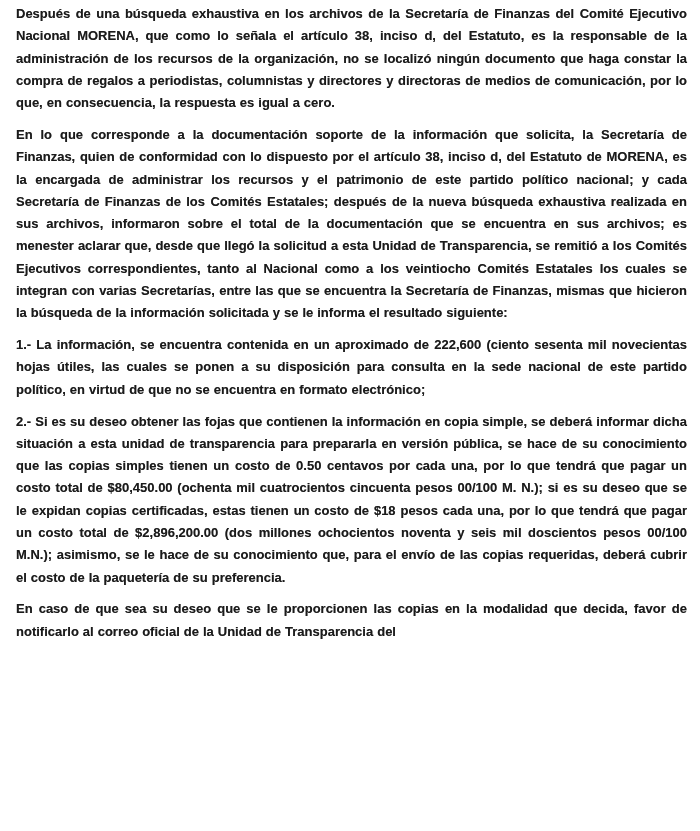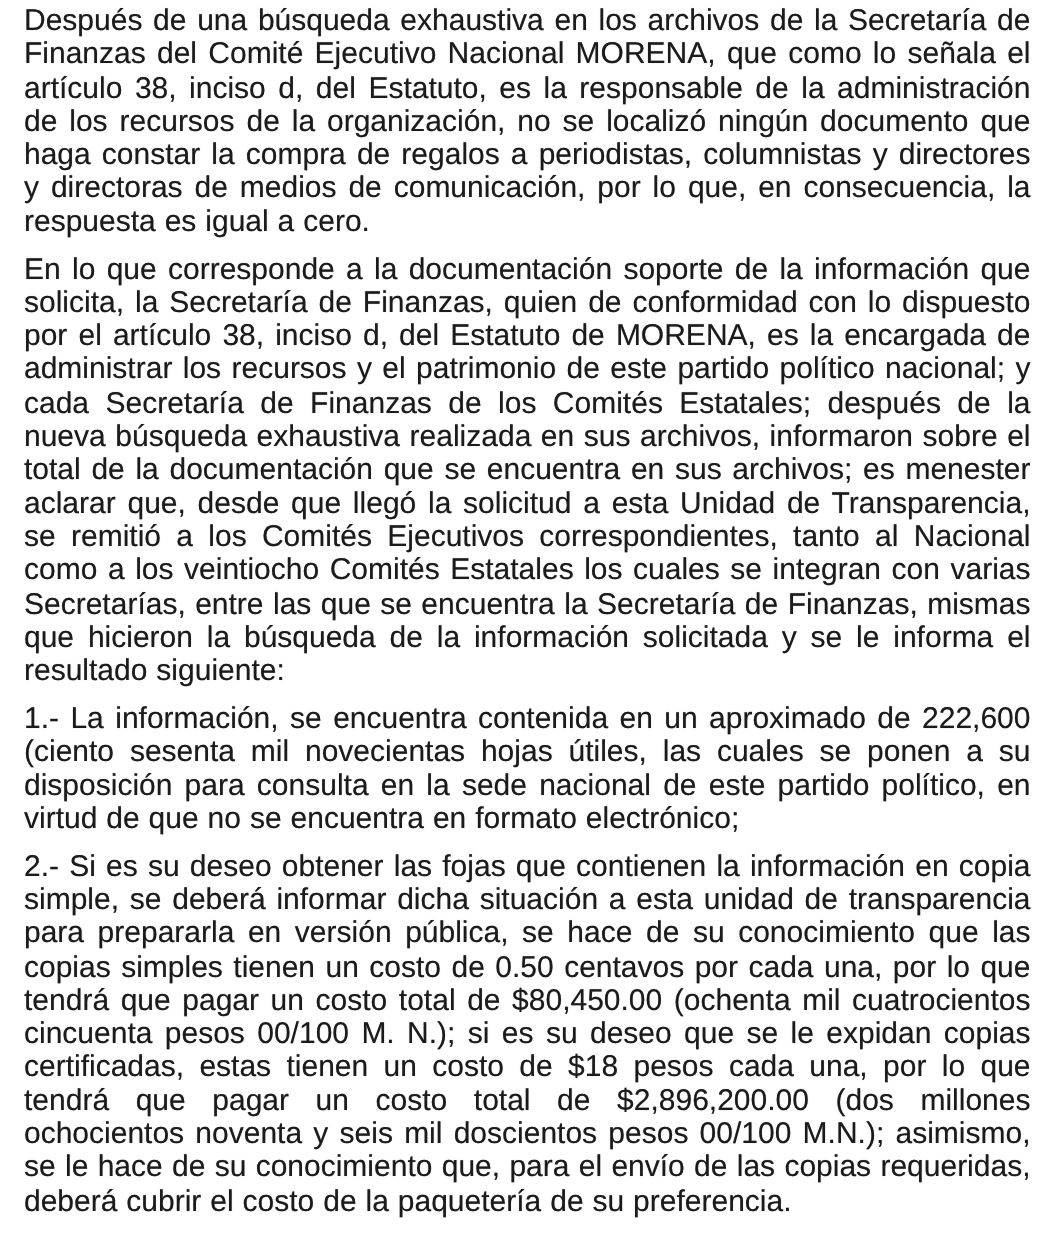--- a/index.html
+++ b/index.html
@@ -13,37 +13,39 @@
   }
   .page{
     position:relative;
     width:700px;
     height:831px;
     box-sizing:border-box;
     background:var(--page-bg);
     padding:3px 13px 0 16px;
     overflow:hidden;
     font-family:"Liberation Sans","DejaVu Sans",sans-serif;
-    font-size:20px;
+    font-size:13px;
     line-height:22.3px;
     color:var(--text-color);
     
     text-shadow:0 0 0.5px rgba(27,27,27,0.55);
+    font-weight:bold;
   }
   .page p{
     margin:0 0 9.5px 0;
     text-align:justify;
     text-justify:inter-word;
     word-spacing:0.4px;
   }
   .page p:last-child{
     margin-bottom:0;
   }
 </style>
 </head>
 <body>
 
 <div class="page">
   <p>Después de una búsqueda exhaustiva en los archivos de la Secretaría de Finanzas del Comité Ejecutivo Nacional MORENA, que como lo señala el artículo 38, inciso d, del Estatuto, es la responsable de la administración de los recursos de la organización, no se localizó ningún documento que haga constar la compra de regalos a periodistas, columnistas y directores y directoras de medios de comunicación, por lo que, en consecuencia, la respuesta es igual a cero.</p>
   <p>En lo que corresponde a la documentación soporte de la información que solicita, la Secretaría de Finanzas, quien de conformidad con lo dispuesto por el artículo 38, inciso d, del Estatuto de MORENA, es la encargada de administrar los recursos y el patrimonio de este partido político nacional; y cada Secretaría de Finanzas de los Comités Estatales; después de la nueva búsqueda exhaustiva realizada en sus archivos, informaron sobre el total de la documentación que se encuentra en sus archivos; es menester aclarar que, desde que llegó la solicitud a esta Unidad de Transparencia, se remitió a los Comités Ejecutivos correspondientes, tanto al Nacional como a los veintiocho Comités Estatales los cuales se integran con varias Secretarías, entre las que se encuentra la Secretaría de Finanzas, mismas que hicieron la búsqueda de la información solicitada y  se le informa el resultado siguiente:</p>
   <p>1.- La información, se encuentra contenida en un aproximado de 222,600 (ciento sesenta mil novecientas hojas útiles, las cuales se ponen a su disposición para consulta en la sede nacional de este partido político, en virtud de que no se encuentra en formato electrónico;</p>
   <p>2.- Si es su deseo obtener las fojas que contienen la información en copia simple, se deberá informar dicha situación a esta unidad de transparencia para prepararla en versión pública, se hace de su conocimiento que las copias simples  tienen un costo de 0.50 centavos por cada una, por lo que tendrá que pagar un costo total de $80,450.00 (ochenta mil cuatrocientos cincuenta pesos 00/100 M. N.); si es su deseo que se le expidan copias certificadas, estas tienen un costo de $18 pesos cada una, por lo que tendrá que pagar un costo total de $2,896,200.00 (dos millones ochocientos noventa y seis mil doscientos pesos 00/100 M.N.); asimismo, se le hace de su conocimiento que, para el envío de las copias requeridas, deberá cubrir el costo de la paquetería de su preferencia.</p>
+  <p>En caso de que sea su deseo que se le proporcionen las copias en la modalidad que decida, favor de notificarlo al correo oficial de la Unidad de Transparencia del</p>
 </div>
 
 </body></html>

